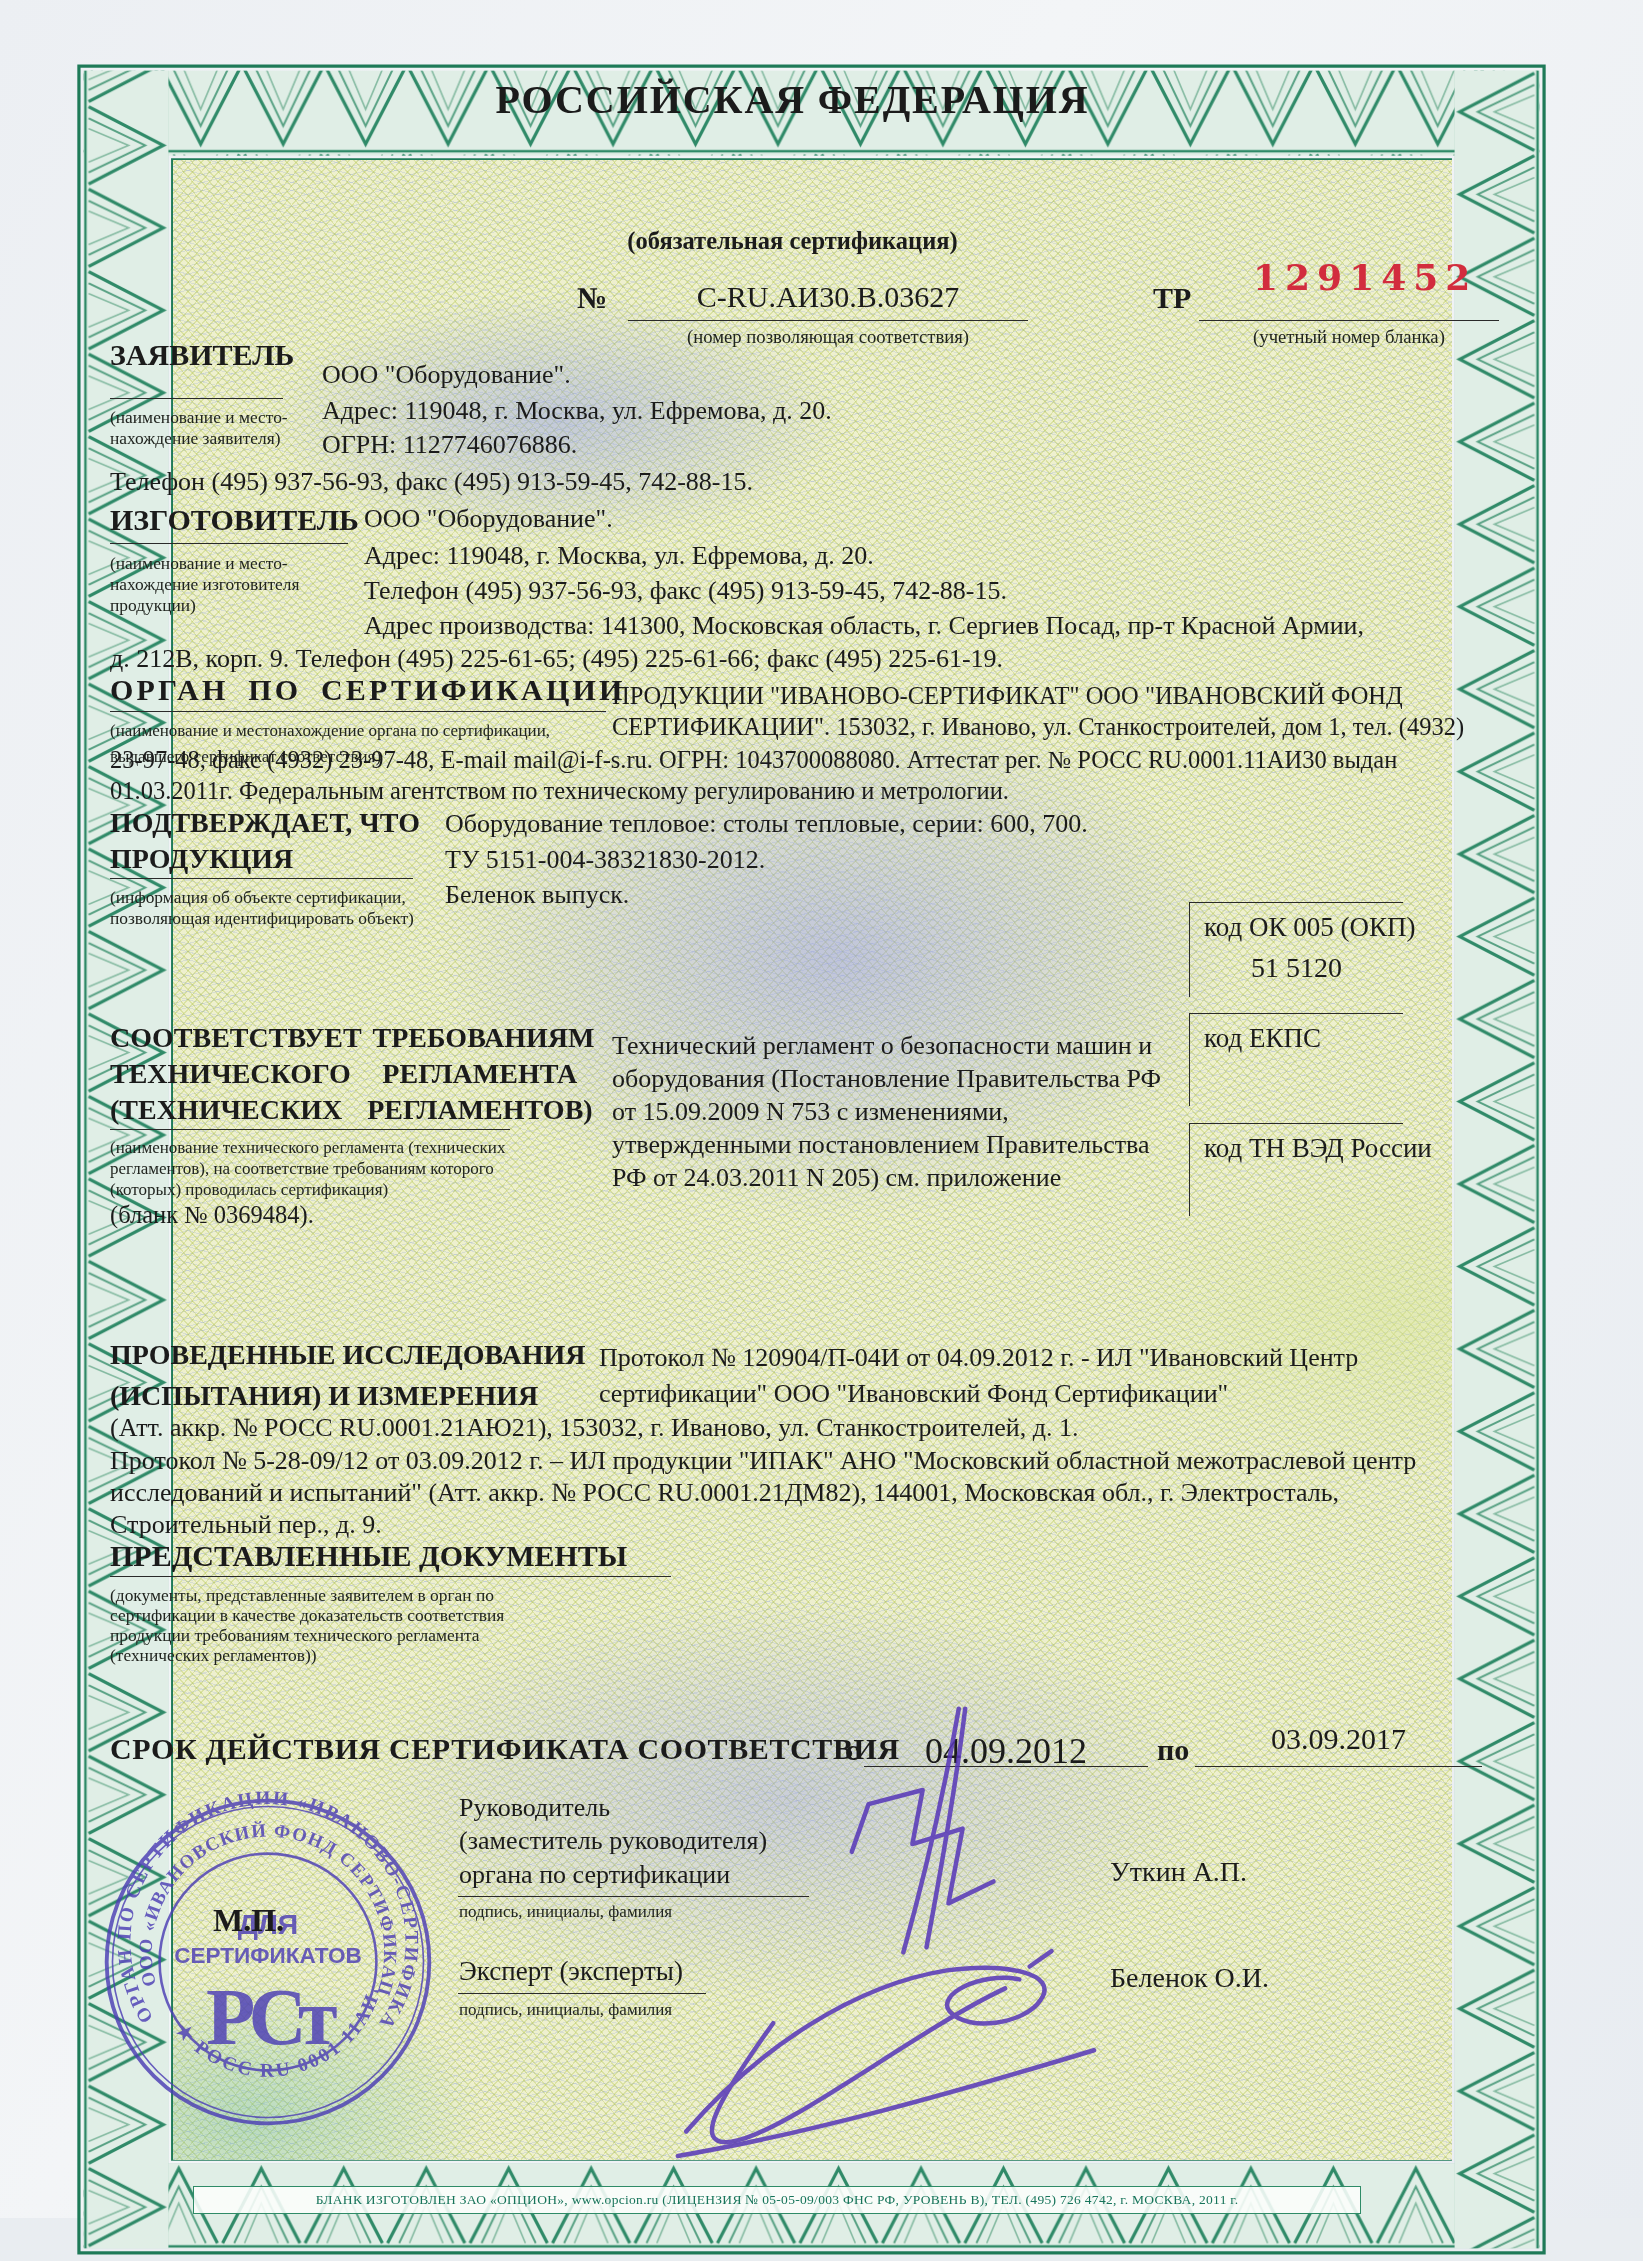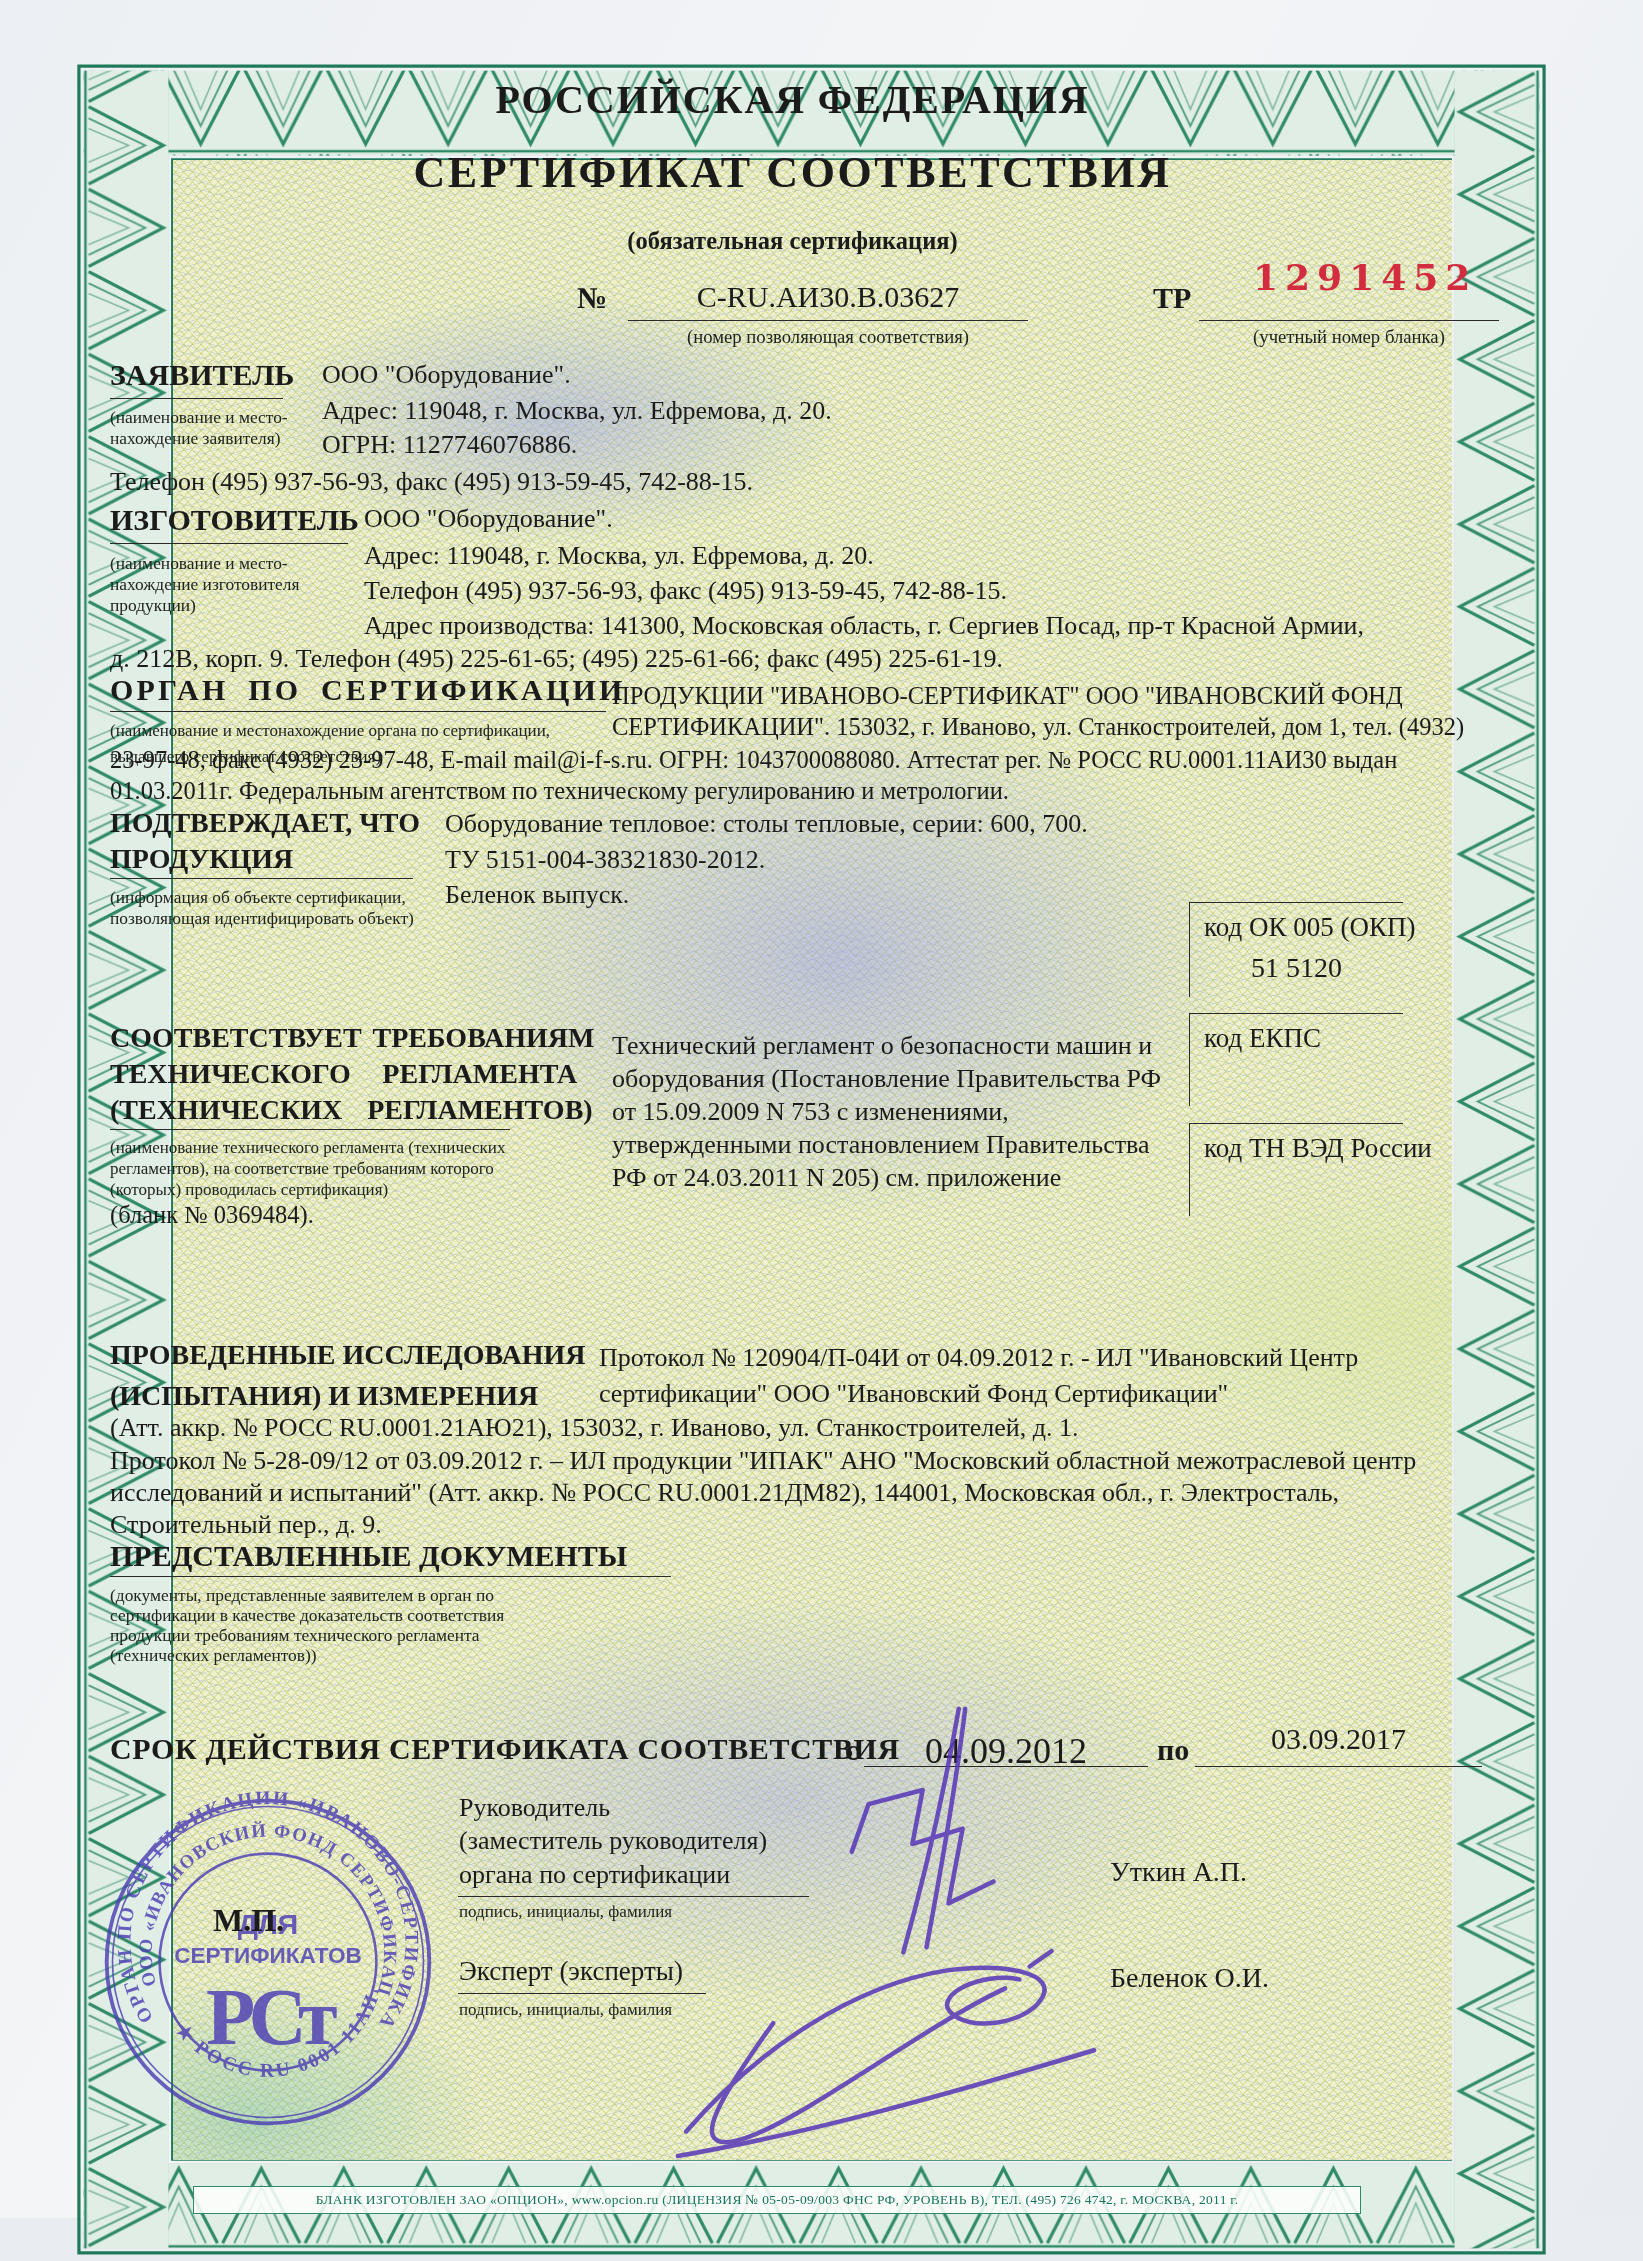--- a/index.html
+++ b/index.html
@@ -68,34 +68,33 @@
       <g transform="translate(2270,10) rotate(90)">
           <rect width="3380" height="132" fill="url(#zz)"></rect>
         </g>
       <rect x="148" y="148" width="1984" height="3104" fill="none" stroke="#1e7a58" stroke-width="4"></rect>
       <rect x="160" y="160" width="1960" height="3080" fill="none" stroke="#2f8a68" stroke-width="2"></rect>
     </svg>
   </div>
   <div class="interior"></div>
 
   <div class="abs ctr hdr1" style="left:187px;top:76px;width:1211px;">РОССИЙСКАЯ ФЕДЕРАЦИЯ</div>
-  <div class="abs ctr hdr2" style="left:187px;top:147px;width:1211px;">СЕРТИФИКАТ СООТВЕТСТВИЯ</div>
   <div class="abs ctr hdr3" style="left:187px;top:227px;width:1211px;">(обязательная сертификация)</div>
 
   <div class="abs nlabel" style="left:577px;top:281px;">№</div>
   <div class="abs ctr" style="left:638px;top:280px;width:380px;font-size:30px;">C-RU.АИ30.В.03627</div>
   <div class="abs rule" style="left:628px;top:320px;width:400px;"></div>
   <div class="abs ctr cap" style="left:628px;top:326px;width:400px;font-size:18.7px;">(номер позволяющая соответствия)</div>
 
   <div class="abs nlabel" style="left:1153px;top:281px;">ТР</div>
   <div class="abs serial" style="left:1253px;top:256px;">1291452</div>
   <div class="abs rule" style="left:1199px;top:320px;width:300px;"></div>
   <div class="abs ctr cap" style="left:1199px;top:326px;width:300px;font-size:18.7px;">(учетный номер бланка)</div>
 
-  <div class="abs lbl" style="left:110px;top:358px;">ЗАЯВИТЕЛЬ</div>
+  <div class="abs lbl" style="left:110px;top:338px;">ЗАЯВИТЕЛЬ</div>
   <div class="abs rule" style="left:110px;top:398px;width:173px;"></div>
   <div class="abs cap" style="left:110px;top:407px;">
     <div>(наименование и место-</div>
     <div>нахождение  заявителя)</div>
   </div>
   <div class="abs body40" style="left:322px;top:360px;">ООО "Оборудование".</div>
   <div class="abs body40" style="left:322px;top:396px;">Адрес: 119048, г. Москва, ул. Ефремова, д. 20.</div>
   <div class="abs body40" style="left:322px;top:430px;">ОГРН: 1127746076886.</div>
   <div class="abs body40" style="left:110px;top:467px;">Телефон (495) 937-56-93, факс (495) 913-59-45, 742-88-15.</div>
 

